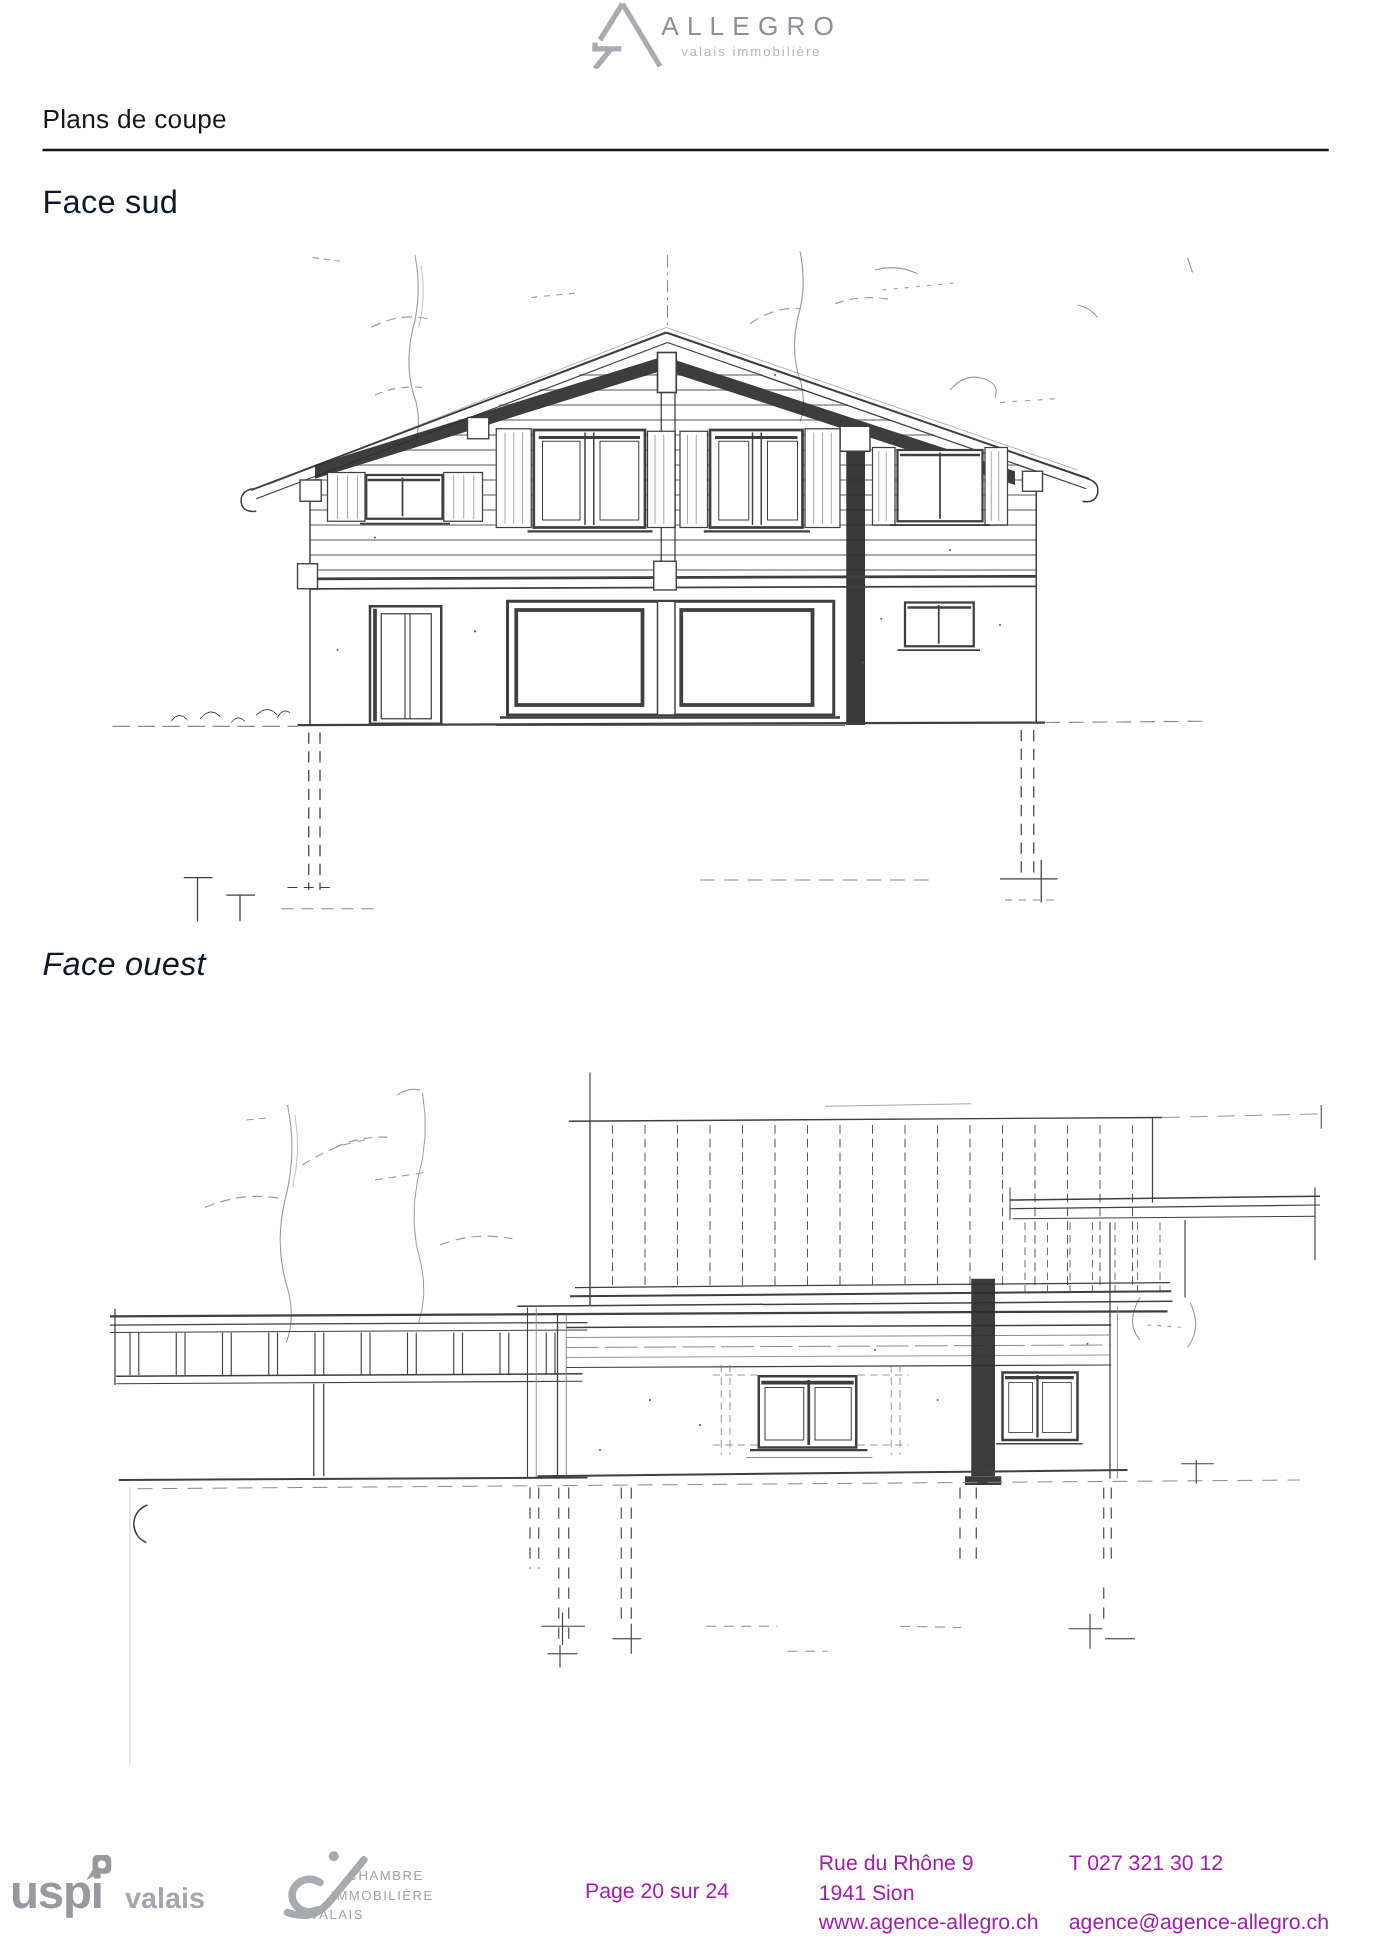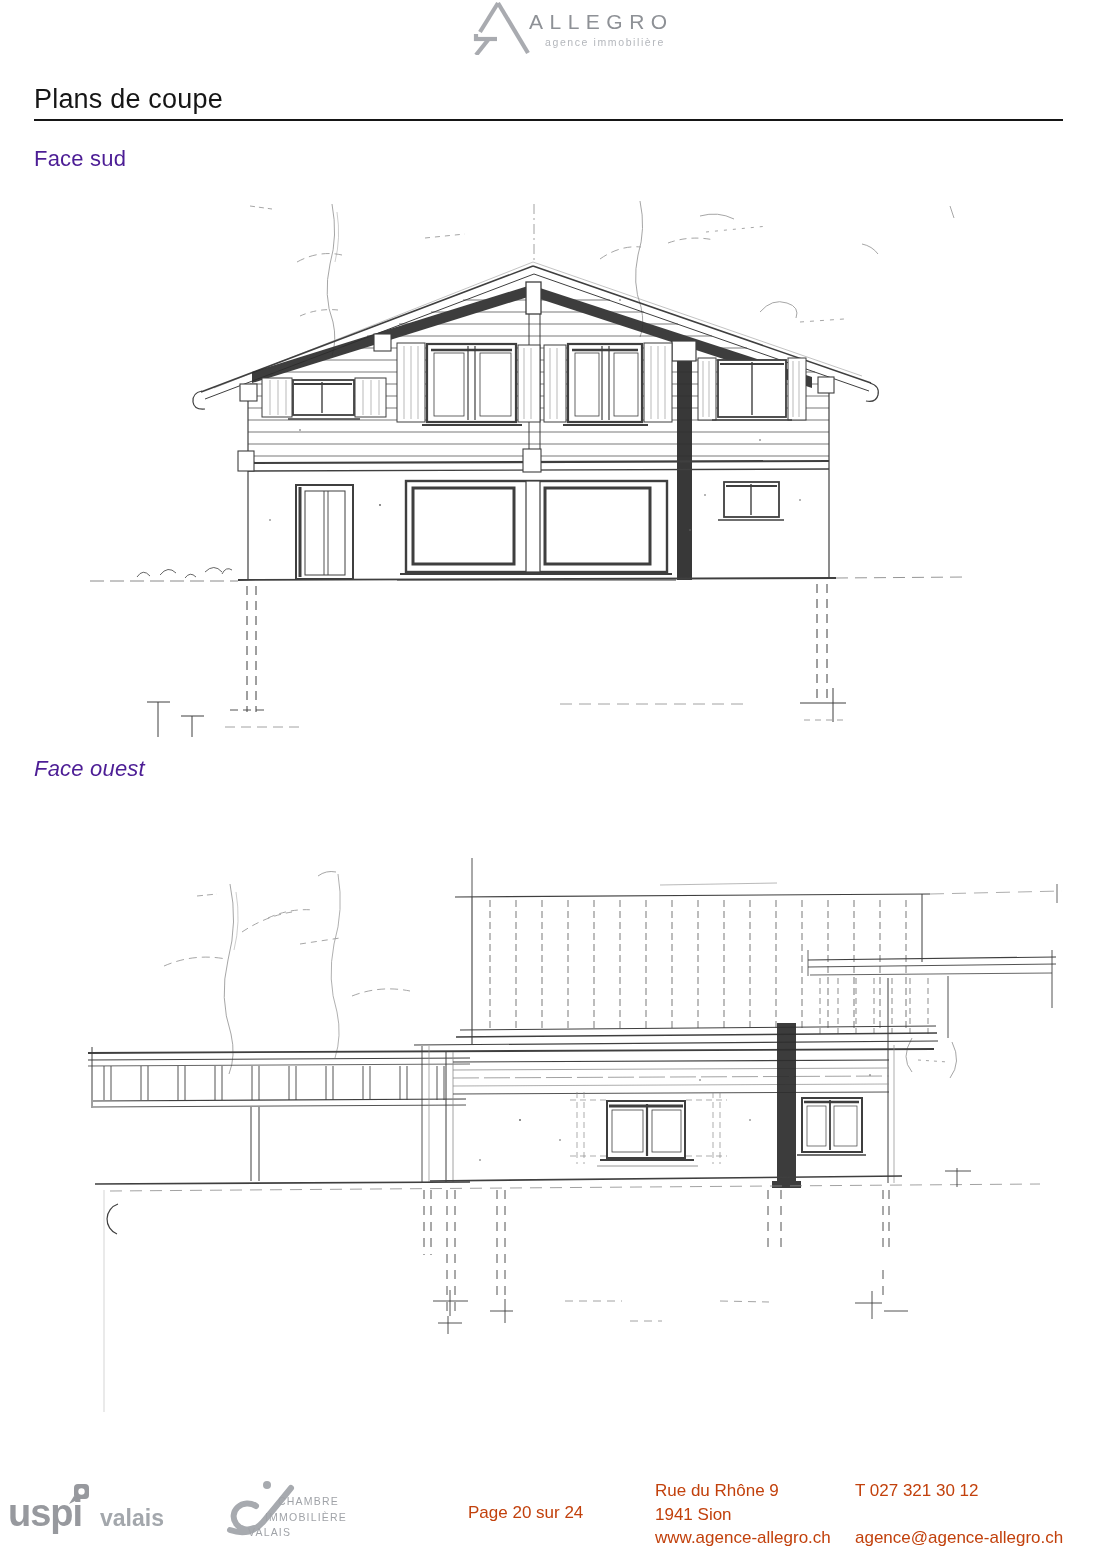--- a/index.html
+++ b/index.html
@@ -3,32 +3,32 @@
 <meta charset="utf-8">
 <style>
   html,body{margin:0;padding:0;background:#e8e8e8;}
   .page{position:relative;width:1100px;height:1552px;background:#ffffff;margin:0 auto;
         font-family:"Liberation Sans",sans-serif;overflow:hidden;padding-left:35px;}
   .abs{position:absolute;}
   
   .brand{left:529px;top:10px;font-size:21px;letter-spacing:6.5px;color:#8e9196;font-weight:500;}
   .tagline{left:545px;top:36px;font-size:10.5px;letter-spacing:1.6px;color:#b4b7bc;}
   
-  .h1{left:34px;top:84px;font-size:27px;font-weight:500;color:#161616;letter-spacing:.2px;}
+  .h1{left:34px;top:84px;font-size:21px;font-weight:500;color:#161616;letter-spacing:.2px;}
   .rule{left:34px;top:119px;width:1029px;height:2px;background:#161616;}
-  .h2{left:34px;font-size:22px;font-weight:500;color:#4c1d95;letter-spacing:.2px;}
+  .h2{left:34px;font-size:26px;font-weight:500;color:#0f172a;letter-spacing:.2px;}
   .h2.sud{top:146px;}
   .h2.ouest{top:756px;font-style:italic;}
   
   .s{stroke:#3f3f3f;fill:none;}
   .lt{stroke:#8a8a8a;fill:none;}
   .dk{fill:#2d2d2d;stroke:none;}
   .wb{fill:#ffffff;stroke:#3f3f3f;}
   
-  .foot{color:#c2410c;font-size:17px;line-height:23.5px;}
+  .foot{color:#a21caf;font-size:17px;line-height:23.5px;}
   .pagei{left:468px;top:1501px;}
   .addr{left:655px;top:1479px;}
   .phone{left:855px;top:1479px;}
   .email{left:855px;top:1526px;}
   .ci-text{left:248px;top:1494px;font-size:10.5px;line-height:15.5px;letter-spacing:1.2px;color:#a0a3a8;}
   .ci-text .l1{padding-left:30px;}
   .ci-text .l2{padding-left:17px;}
 </style>
 </head>
 <body>
@@ -36,21 +36,21 @@
 <div class="page">
 
   <svg class="abs" style="left:466px;top:1px;" width="64" height="54" viewBox="0 0 64 54">
     <path d="M32,2 L62,52" stroke="#a9abb0" stroke-width="4.2"></path>
     <path d="M32,2 L14,31" stroke="#a9abb0" stroke-width="4.2"></path>
     <path d="M10,33 L10,40" stroke="#a9abb0" stroke-width="4.2"></path>
     <path d="M8,38 L31,38" stroke="#a9abb0" stroke-width="4.2"></path>
     <path d="M22,39 L10,54" stroke="#a9abb0" stroke-width="4.2"></path>
   </svg>
   <div class="abs brand">ALLEGRO</div>
-  <div class="abs tagline">agence immobilière</div>
+  <div class="abs tagline">valais immobilière</div>
 
   <div class="abs h1">Plans de coupe</div>
   <div class="abs rule"></div>
   <div class="abs h2 sud">Face sud</div>
   <div class="abs h2 ouest">Face ouest</div>
 
   <svg class="abs" style="left:60px;top:190px;" width="950" height="560" viewBox="60 190 950 560">
 
     <g class="lt" stroke-width="0.9" opacity="0.85">
       <path d="M332,204 q6,32 -2,60 q-7,32 3,58 q4,18 -1,34"></path>

